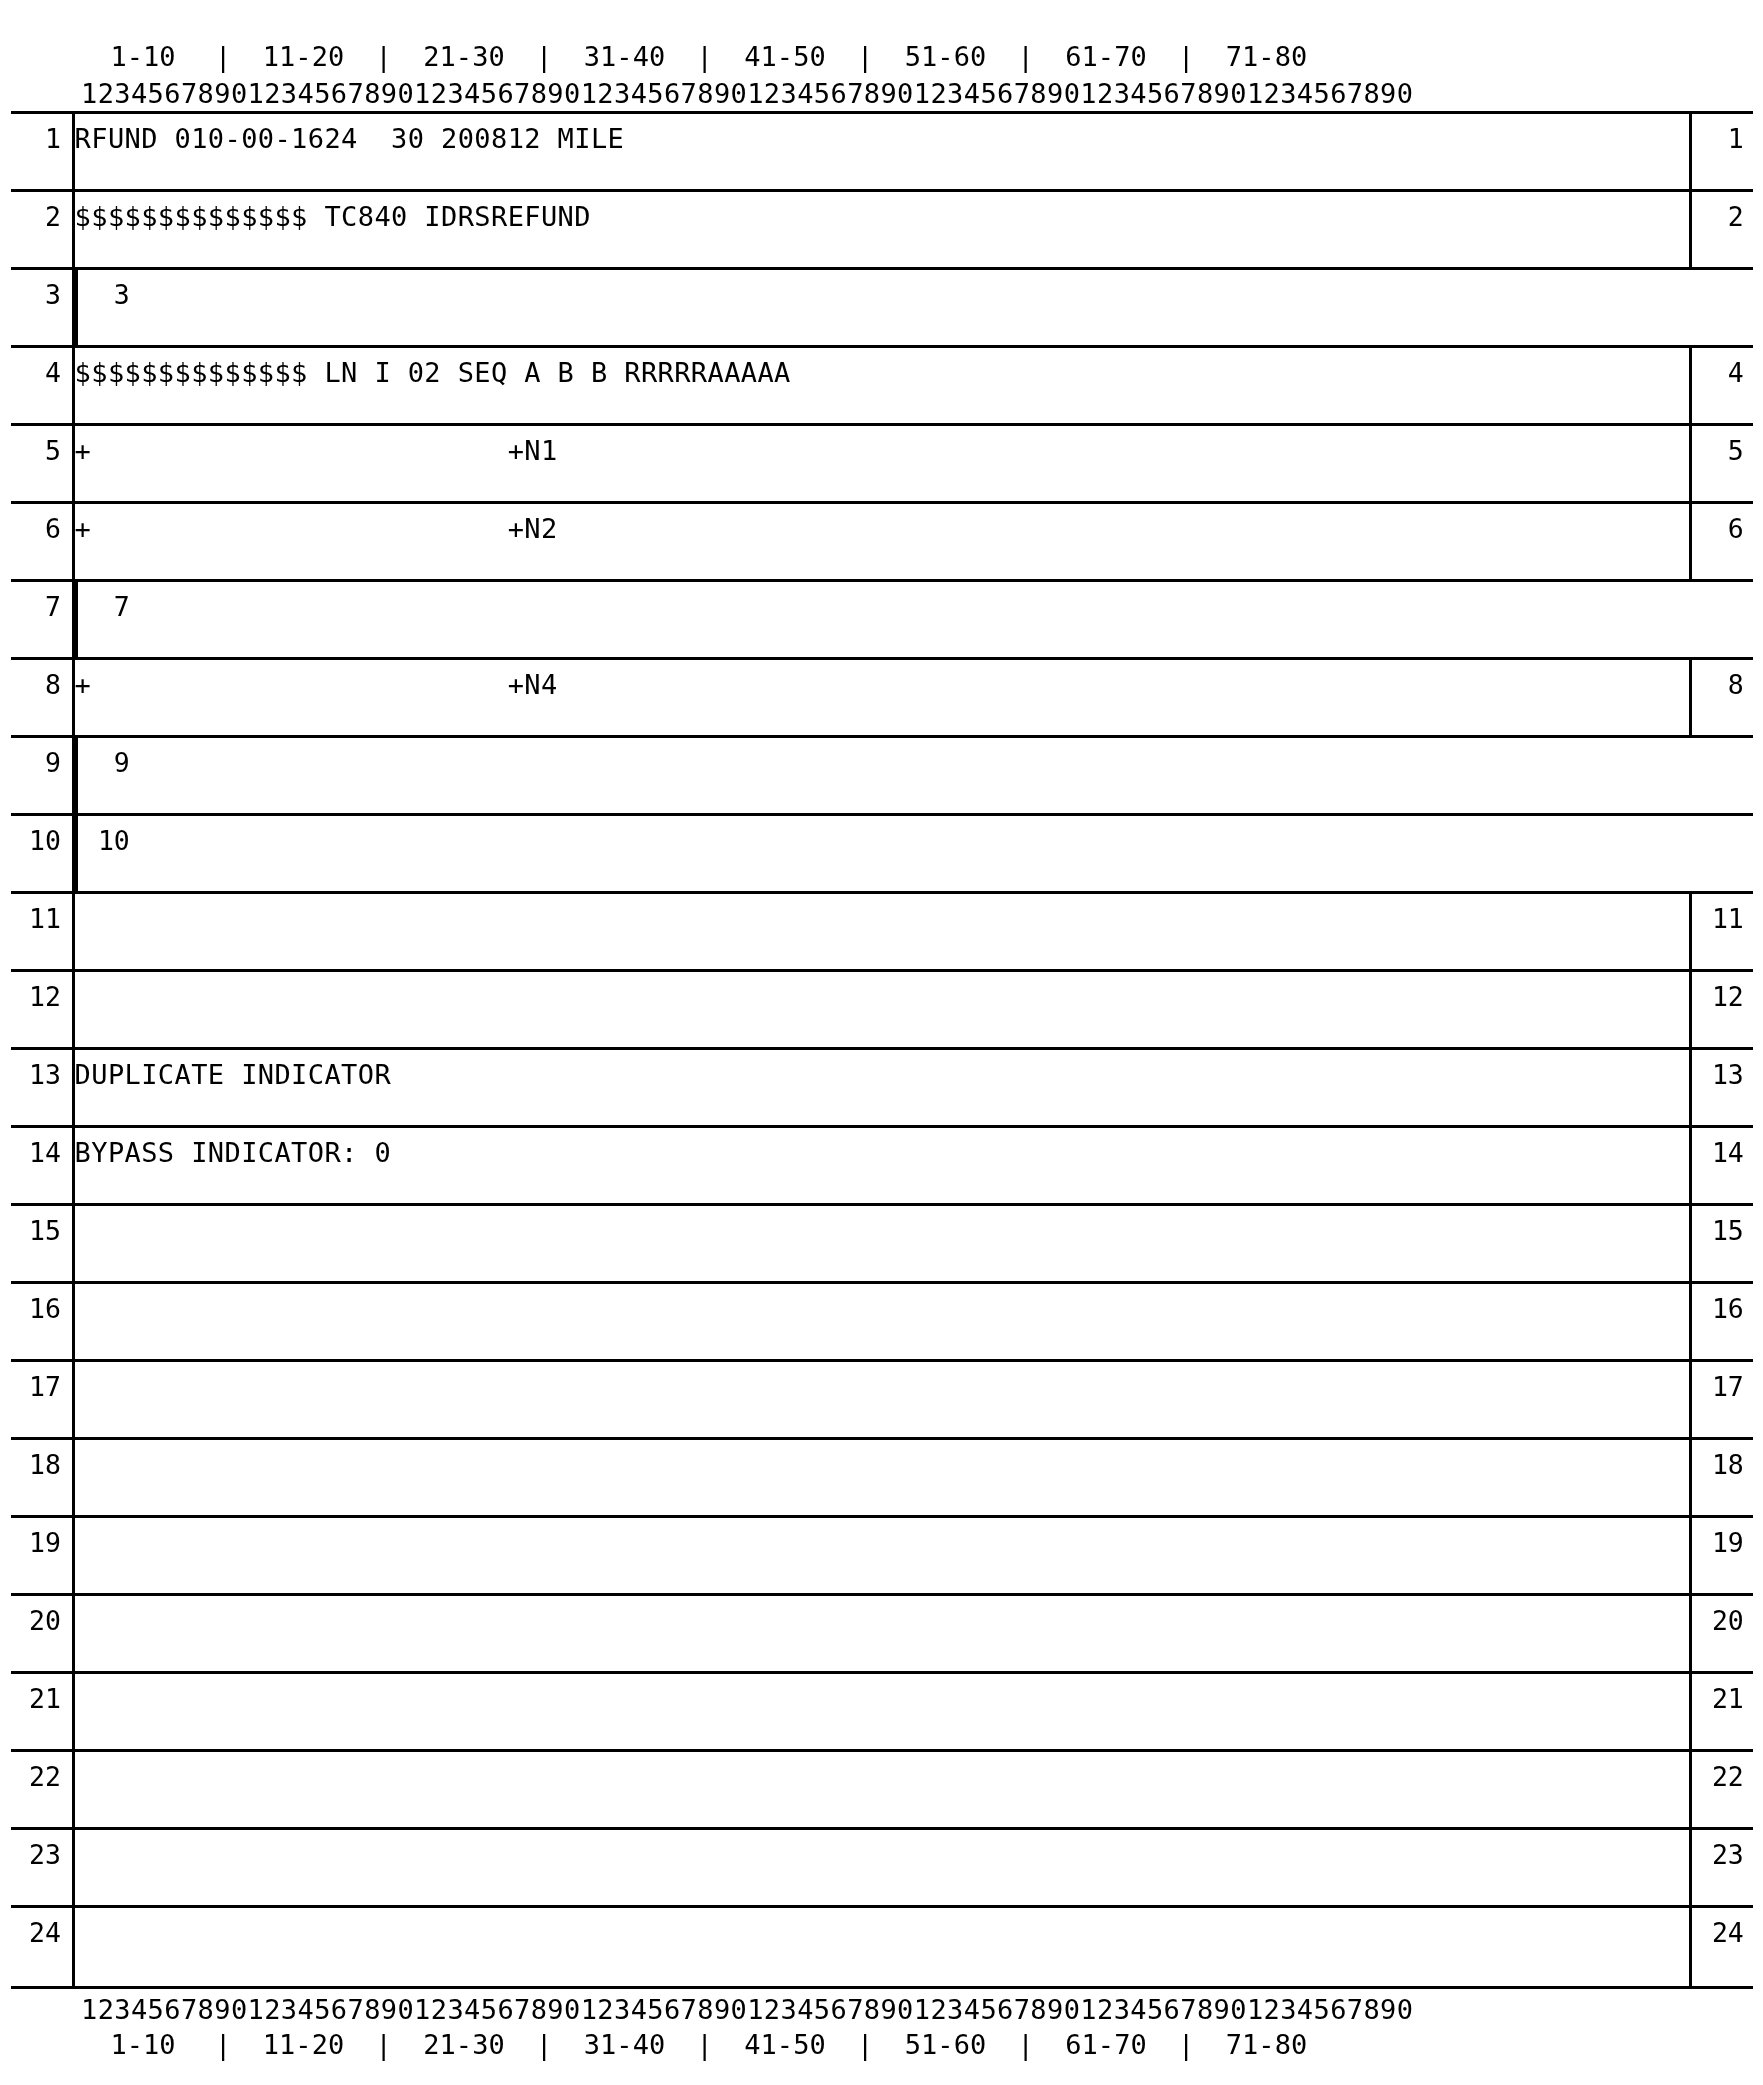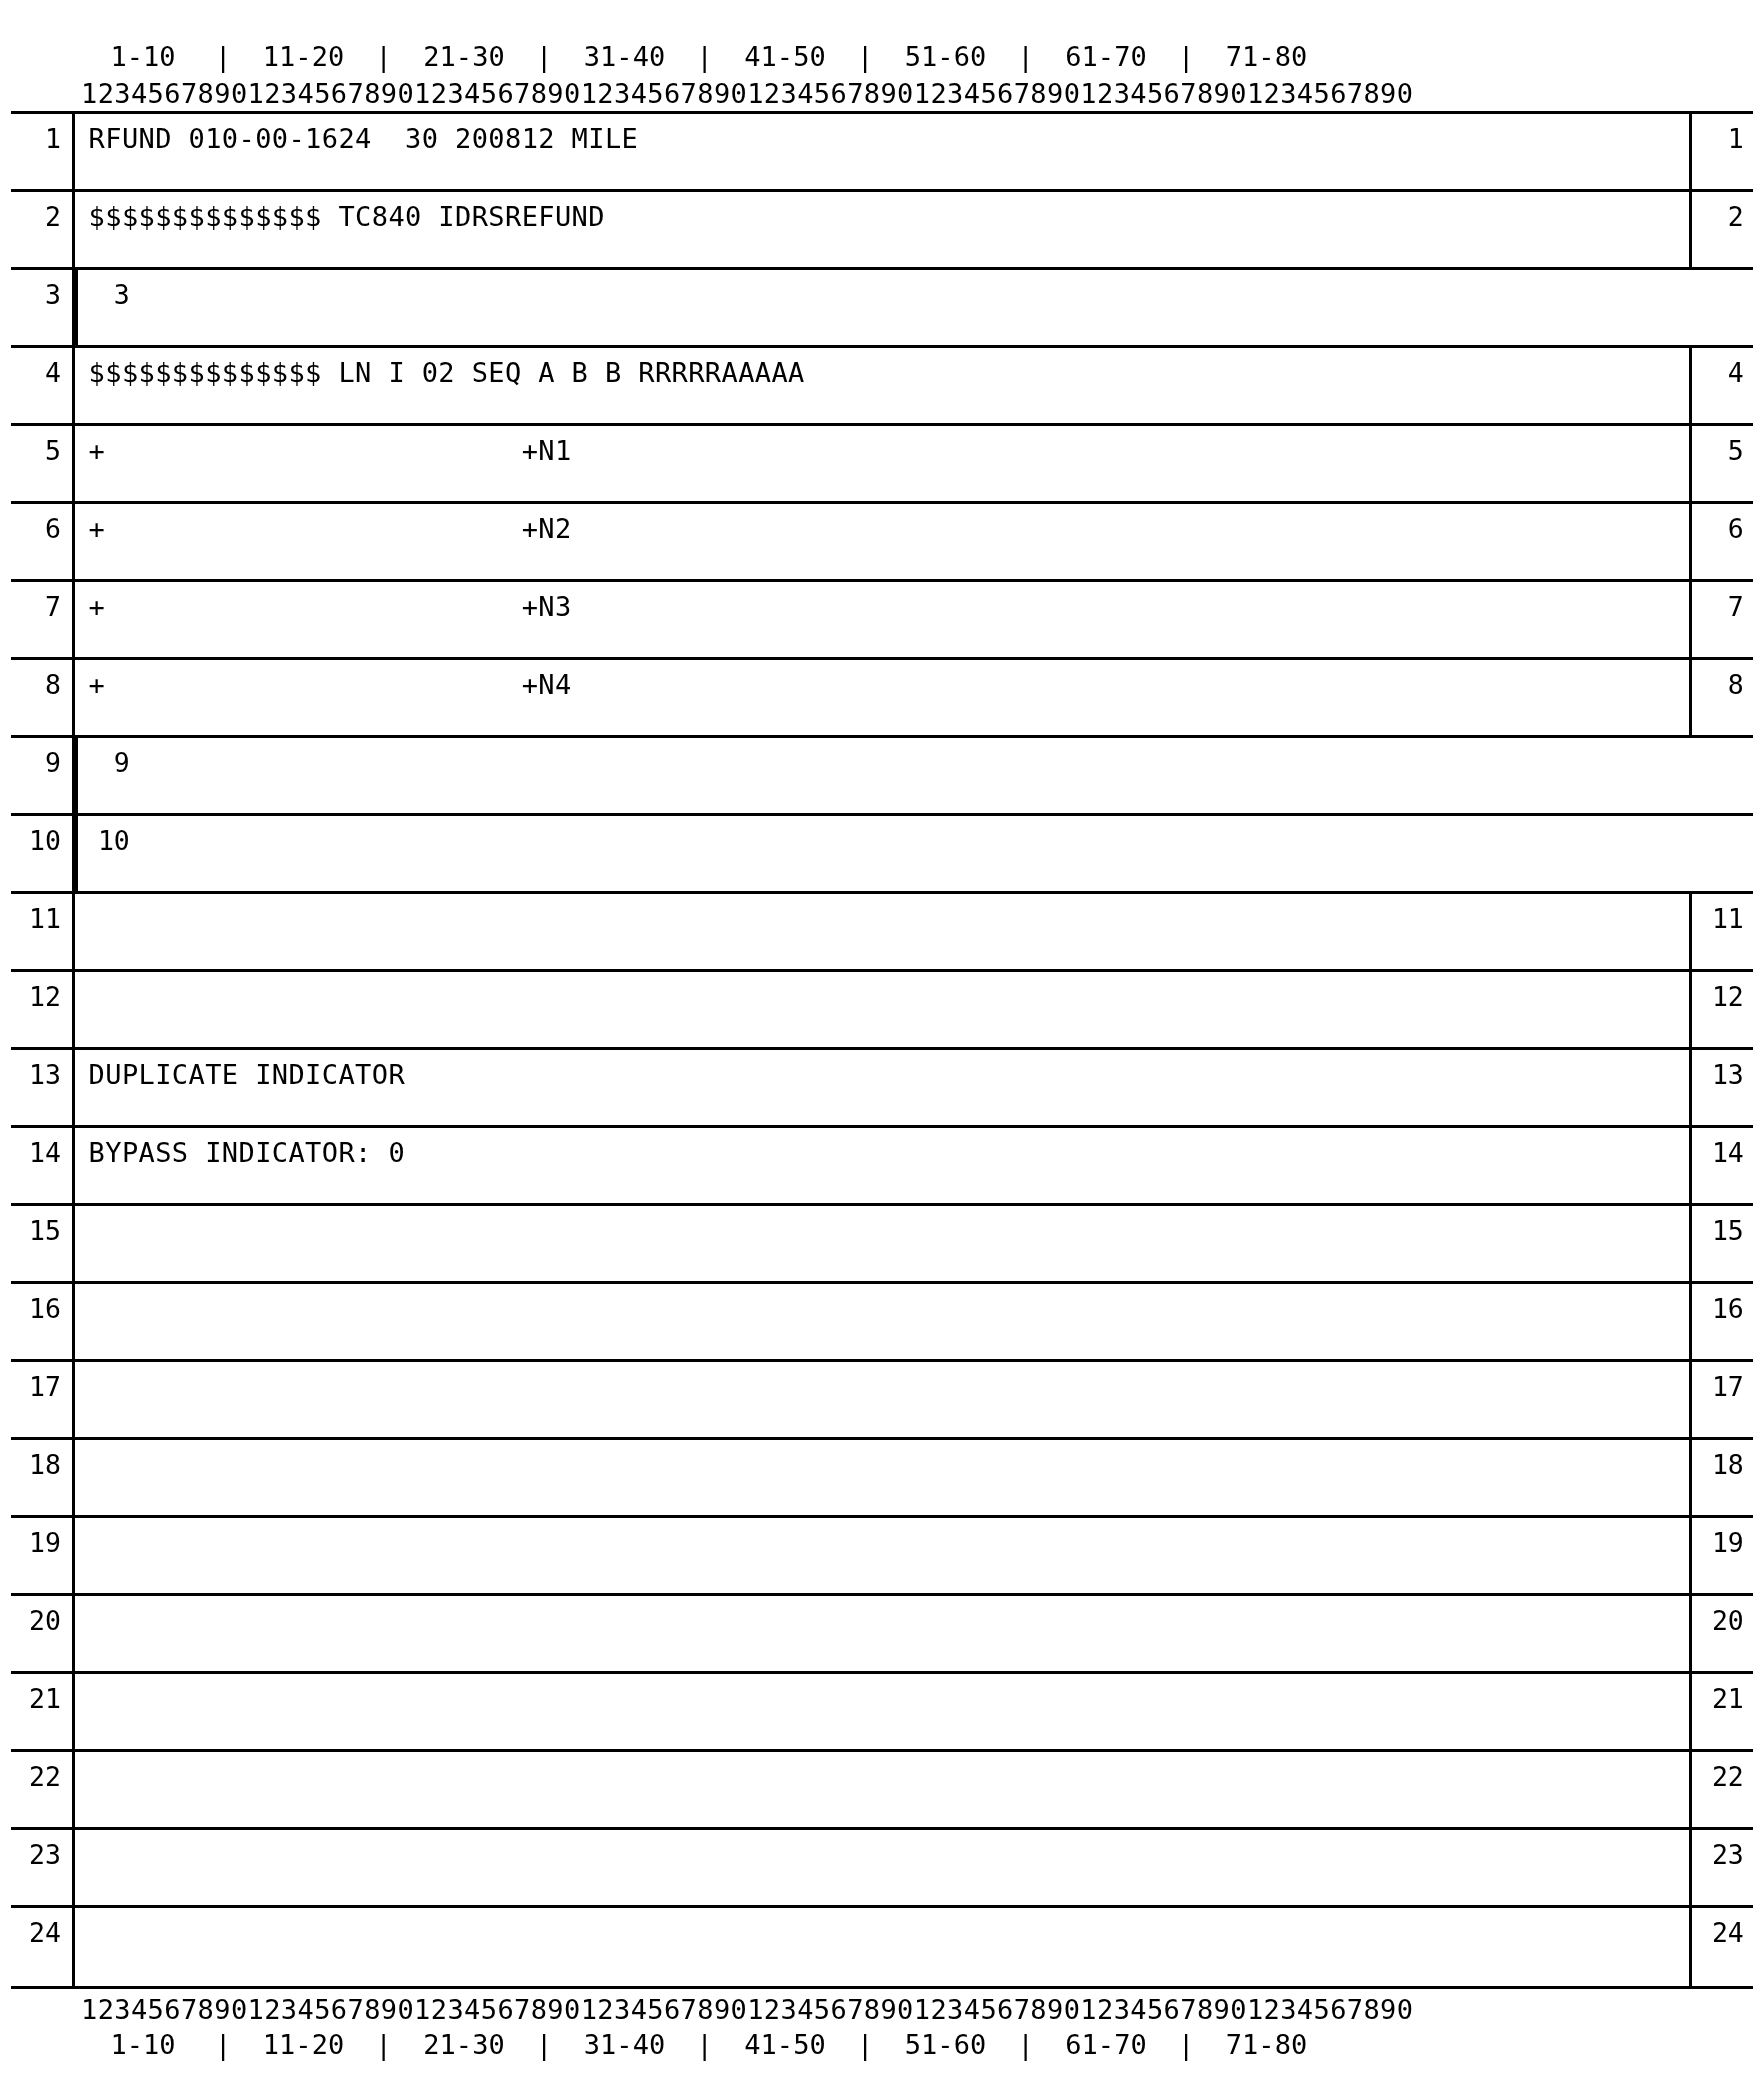--- a/index.html
+++ b/index.html
@@ -88,21 +88,21 @@
     border-left: 3.5px solid #000;
   }
   .num-left {
     border-right: 3.5px solid #000;
   }
   .cellcontent {
     flex: 1 1 auto;
     font-size: 27px;
     line-height: 41px;
     padding-top: 3.5px;
-    padding-left: 14px;
+    padding-left: 0;
     white-space: pre;
     letter-spacing: 0.4px;
     overflow: hidden;
     color: #000;
     box-sizing: border-box;
   }
   .footer-digits {
     height: 37px;
     padding-left: 81px;
     box-sizing: border-box;
@@ -190,21 +190,20 @@
     </div>
 
     <div class="row">
       <div class="num-left">6</div>
       <div class="cellcontent">+                         +N2</div>
       <div class="num-right">6</div>
     </div>
 
     <div class="row">
       <div class="num-left">7</div>
-      <div class="cellcontent">+                         +N3</div>
       <div class="num-right">7</div>
     </div>
 
     <div class="row">
       <div class="num-left">8</div>
       <div class="cellcontent">+                         +N4</div>
       <div class="num-right">8</div>
     </div>
 
     <div class="row">

